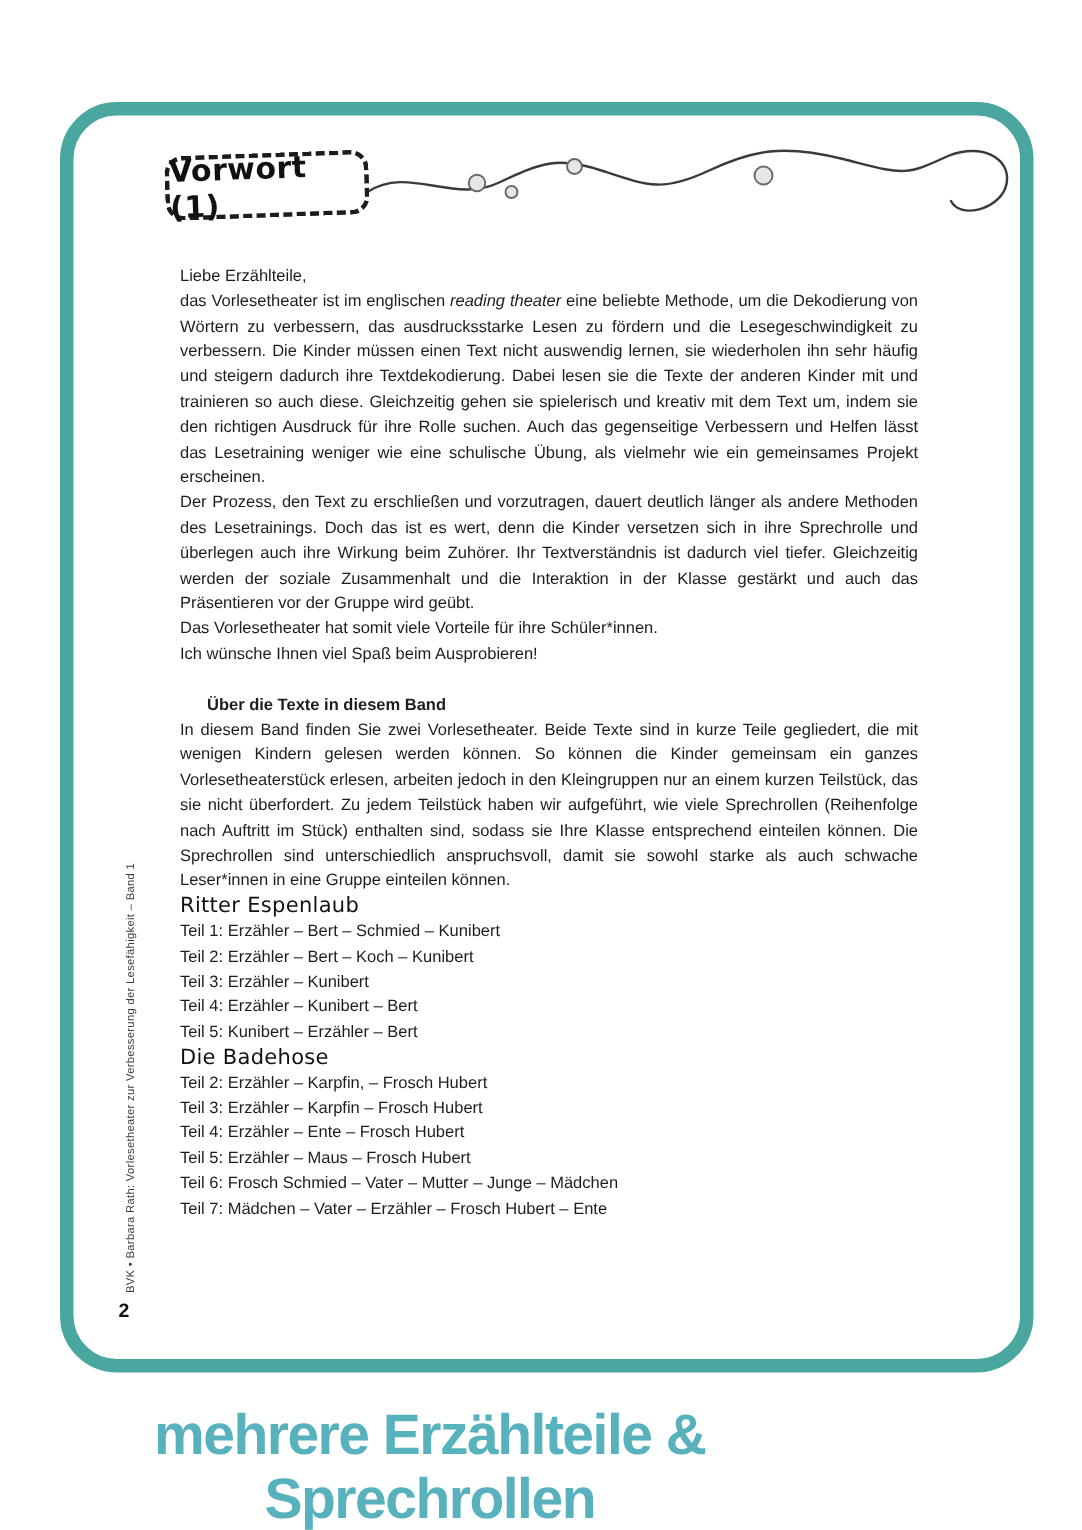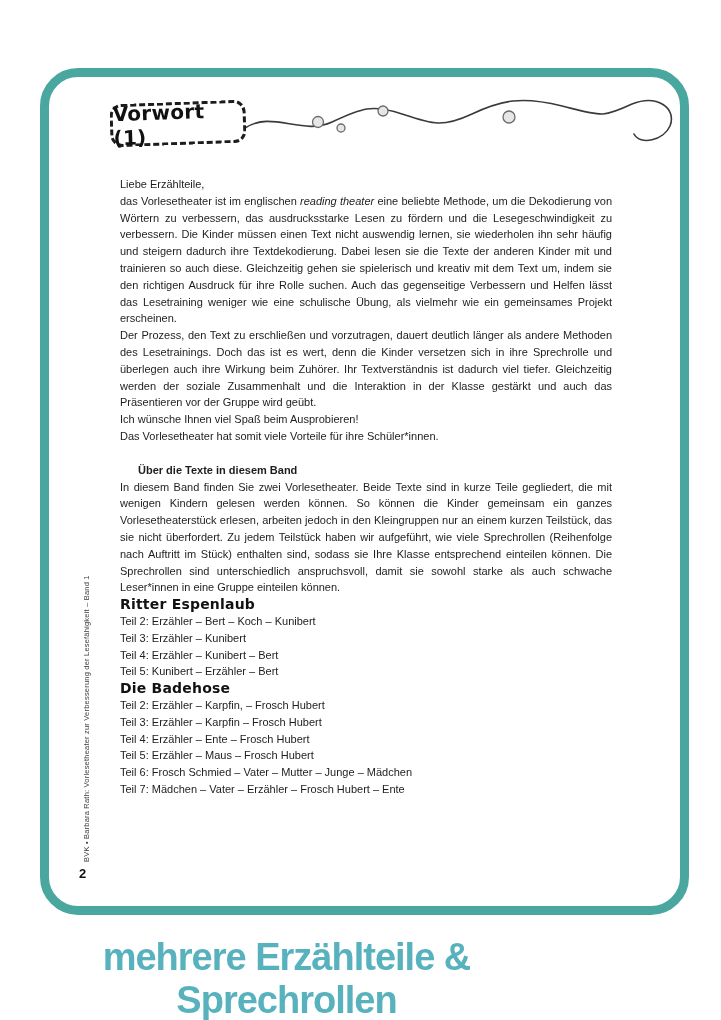--- a/index.html
+++ b/index.html
@@ -25,21 +25,21 @@
 
   .squiggle { position:absolute; left:232px; top:88px; width:450px; height:80px; z-index:1; }
 
   .body {
     position:absolute; left:120px; top:176px; width:492px;
     font-size:11px; line-height:16.8px; text-align:justify; color:#1d1d1d;
   }
   .body p { margin:0; }
   .body .section-heading { font-size:11px; font-weight:bold; margin-top:17px;margin-left:18px; }
   .marker {
-    font-family:"DejaVu Sans", sans-serif; font-size:14px; font-weight:700;
+    font-family:"DejaVu Sans", sans-serif; font-size:14px; font-weight:400;
     letter-spacing:.2px; margin-top:21px; margin-bottom:5px; text-align:left; color:#111;
   }
   .part { text-align:left; }
 
   .sidebar {
     position:absolute; left:82px; top:862px;
     transform:rotate(-90deg); transform-origin:0 0;
     white-space:nowrap; font-size:7.5px; letter-spacing:.2px; color:#3c3c3c;
   }
 
@@ -66,29 +66,30 @@
     <circle cx="86" cy="34" r="5.5" fill="#e6e6e6" stroke="#6a6a6a" stroke-width="1.3"></circle>
     <circle cx="109" cy="40" r="4" fill="#e6e6e6" stroke="#6a6a6a" stroke-width="1.3"></circle>
     <circle cx="151" cy="23" r="5" fill="#e6e6e6" stroke="#6a6a6a" stroke-width="1.3"></circle>
     <circle cx="277" cy="29" r="6" fill="#e6e6e6" stroke="#6a6a6a" stroke-width="1.3"></circle>
   </svg>
 
   <div class="body">
     <p>Liebe Erzählteile,</p>
     <p><span>das Vorlesetheater ist im englischen </span><i>reading theater</i><span> eine beliebte Methode, um die Dekodierung von Wörtern zu verbessern, das ausdrucksstarke Lesen zu fördern und die Lesegeschwindigkeit zu verbessern. Die Kinder müssen einen Text nicht auswendig lernen, sie wiederholen ihn sehr häufig und steigern dadurch ihre Textdekodierung. Dabei lesen sie die Texte der anderen Kinder mit und trainieren so auch diese. Gleichzeitig gehen sie spielerisch und kreativ mit dem Text um, indem sie den richtigen Ausdruck für ihre Rolle suchen. Auch das gegenseitige Verbessern und Helfen lässt das Lesetraining weniger wie eine schulische Übung, als vielmehr wie ein gemeinsames Projekt erscheinen.</span></p>
     <p>Der Prozess, den Text zu erschließen und vorzutragen, dauert deutlich länger als andere Methoden des Lesetrainings. Doch das ist es wert, denn die Kinder versetzen sich in ihre Sprechrolle und überlegen auch ihre Wirkung beim Zuhörer. Ihr Textverständnis ist dadurch viel tiefer. Gleichzeitig werden der soziale Zusammenhalt und die Interaktion in der Klasse gestärkt und auch das Präsentieren vor der Gruppe wird geübt.</p>
+    <p>Das Vorlesetheater hat somit viele Vorteile für ihre Schüler*innen.</p>
     <p>Ich wünsche Ihnen viel Spaß beim Ausprobieren!</p>
-    <p>Das Vorlesetheater hat somit viele Vorteile für ihre Schüler*innen.</p>
 
     <p class="section-heading">Über die Texte in diesem Band</p>
     <p>In diesem Band finden Sie zwei Vorlesetheater. Beide Texte sind in kurze Teile gegliedert, die mit wenigen Kindern gelesen werden können. So können die Kinder gemeinsam ein ganzes Vorlesetheaterstück erlesen, arbeiten jedoch in den Kleingruppen nur an einem kurzen Teilstück, das sie nicht überfordert. Zu jedem Teilstück haben wir aufgeführt, wie viele Sprechrollen (Reihenfolge nach Auftritt im Stück) enthalten sind, sodass sie Ihre Klasse entsprechend einteilen können. Die Sprechrollen sind unterschiedlich anspruchsvoll, damit sie sowohl starke als auch schwache Leser*innen in eine Gruppe einteilen können.</p>
 
     <p class="marker">Ritter Espenlaub</p>
     <div class="parts">
 
+    <p class="part">Teil 1: Erzähler – Bert – Schmied – Kunibert</p>
         <p class="part">Teil 2: Erzähler – Bert – Koch – Kunibert</p>
         <p class="part">Teil 3: Erzähler – Kunibert</p>
         <p class="part">Teil 4: Erzähler – Kunibert – Bert</p>
         <p class="part">Teil 5: Kunibert – Erzähler – Bert</p>
       </div>
 
     <p class="marker">Die Badehose</p>
     <div class="parts">
 
         <p class="part">Teil 2: Erzähler – Karpfin, – Frosch Hubert</p>

